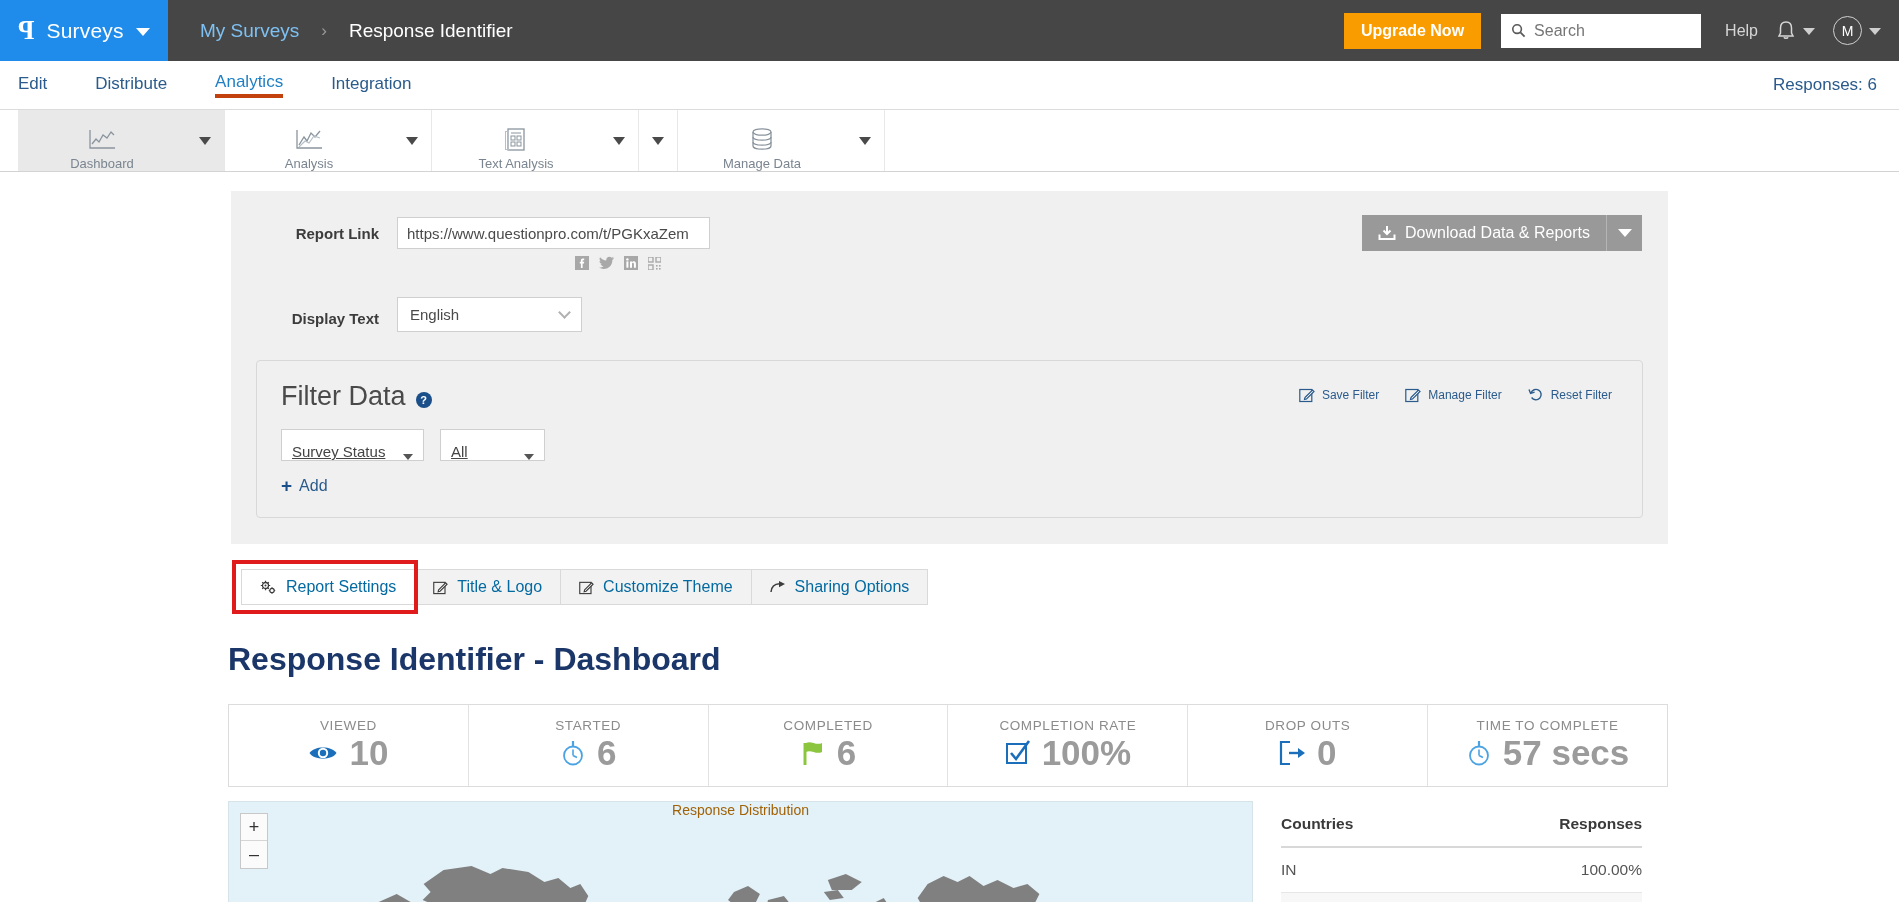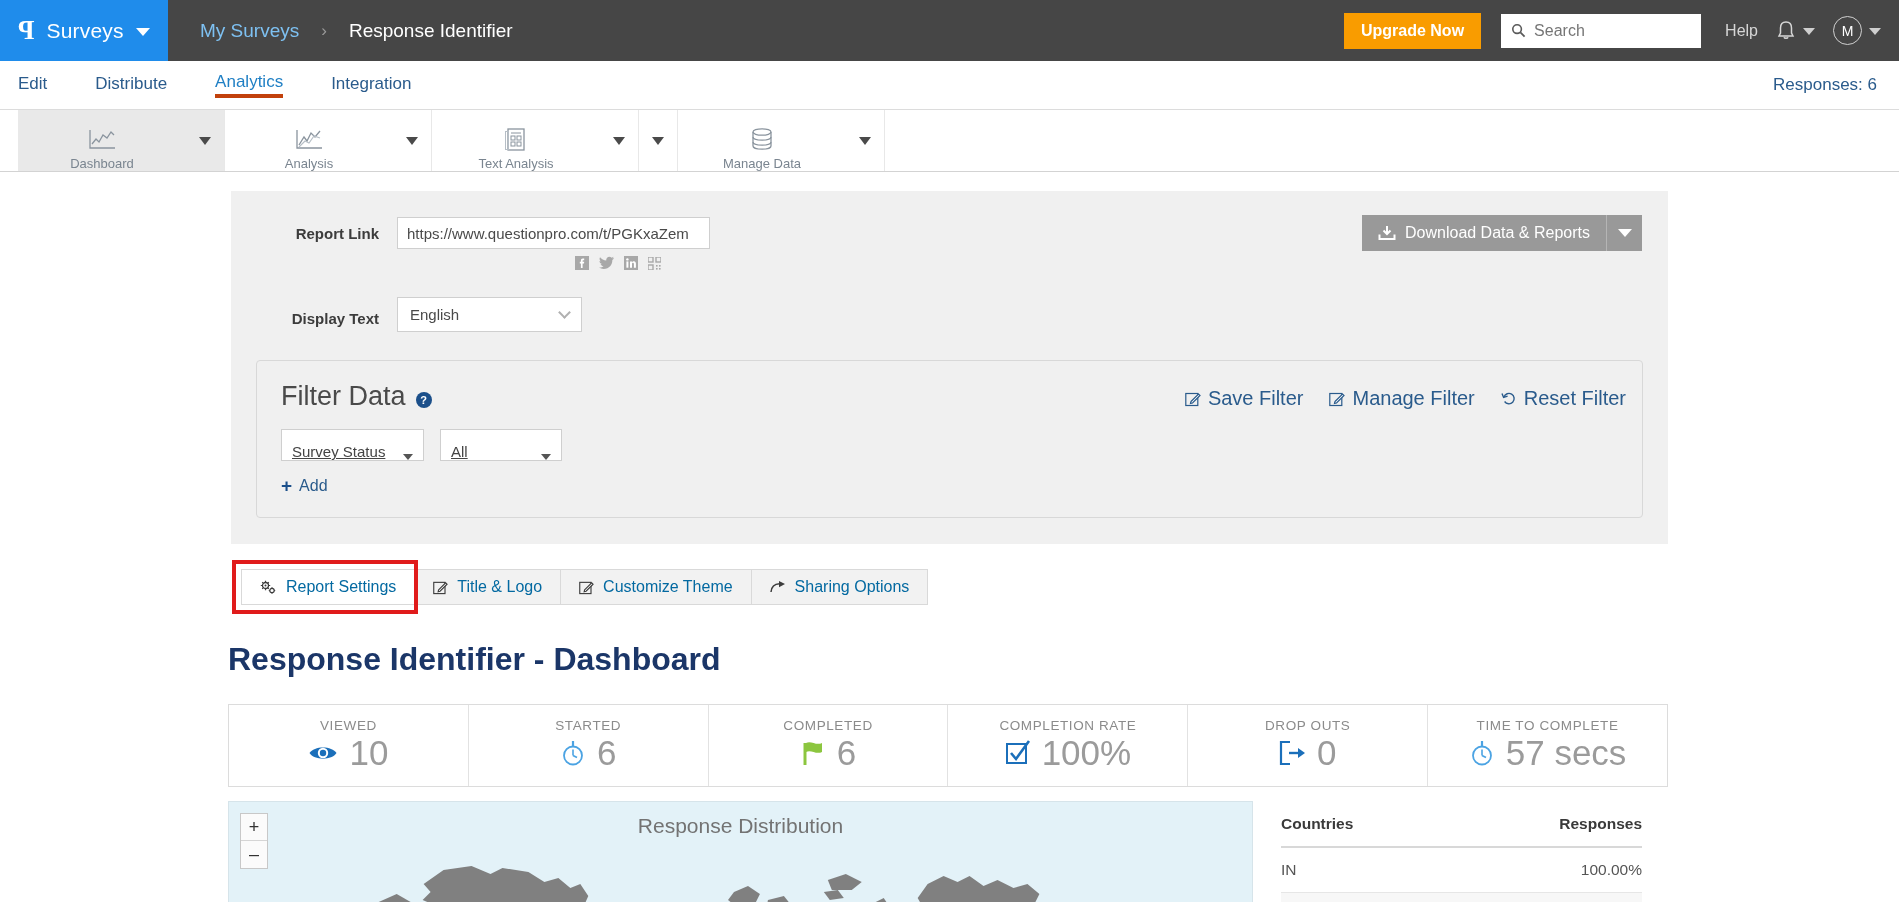--- a/index.html
+++ b/index.html
@@ -312,25 +312,25 @@
     border-radius: 50%;
     background: #1b4f8a;
     color: #ffffff;
     font-size: 11px;
     font-weight: bold;
     display: flex; align-items: center; justify-content: center;
     margin-top: 6px;
   }
   .filter-actions {
     position: absolute;
-    right: 16px;
+    right: 30px;
     top: 26px;
     display: flex;
     gap: 26px;
-    font-size: 20px;
+    font-size: 12px;
     color: #2a5b8c;
   }
   .filter-actions > div { display: flex; align-items: center; gap: 7px; cursor: pointer; }
   .filter-selects {
     display: flex;
     gap: 16px;
     margin-top: 17px;
   }
   .fsel {
     background: #ffffff;
@@ -339,21 +339,21 @@
     display: flex;
     align-items: flex-end;
     justify-content: space-between;
     padding: 0 10px;
     font-size: 15px;
     color: #444;
     cursor: pointer;
     text-decoration: underline;
   }
   .fsel.w1 { width: 143px; }
-  .fsel.w2 { width: 122px; }
+  .fsel.w2 { width: 105px; }
   .tri-down {
     width: 0; height: 0;
     border-left: 5px solid transparent;
     border-right: 5px solid transparent;
     border-top: 6px solid #555;
   }
   .add-link {
     margin-top: 15px;
     font-size: 16px;
     color: #2a5b8c;
@@ -427,20 +427,21 @@
   .stat:last-child { border-right: none; }
   .stat-label {
     font-size: 13.5px;
     color: #8b8b8b;
     letter-spacing: .6px;
   }
   .stat-value-row {
     display: flex;
     align-items: center;
     gap: 11px;
+    font-weight: bold;
   }
   .stat-value {
     font-size: 35px;
     color: #9b9b9b;
     line-height: 1;
   }
 
   
   .lower {
     margin-left: 228px;
@@ -452,23 +453,22 @@
   .map-card {
     width: 1025px;
     background: #e3f2f8;
     border: 1px solid #d6e4ea;
     position: relative;
     height: 160px;
     overflow: hidden;
   }
   .map-title {
     text-align: center;
-    font-size: 21px;
-    color: #737373;
-    padding-top: 12px;
+    font-size: 14px;
+    color: #a16207;
   }
   .zoom-ctrls {
     position: absolute;
     left: 11px;
     top: 11px;
     width: 28px;
     border: 1px solid #c8c8c8;
     background: #f7f7f7;
   }
   .zoom-btn {

